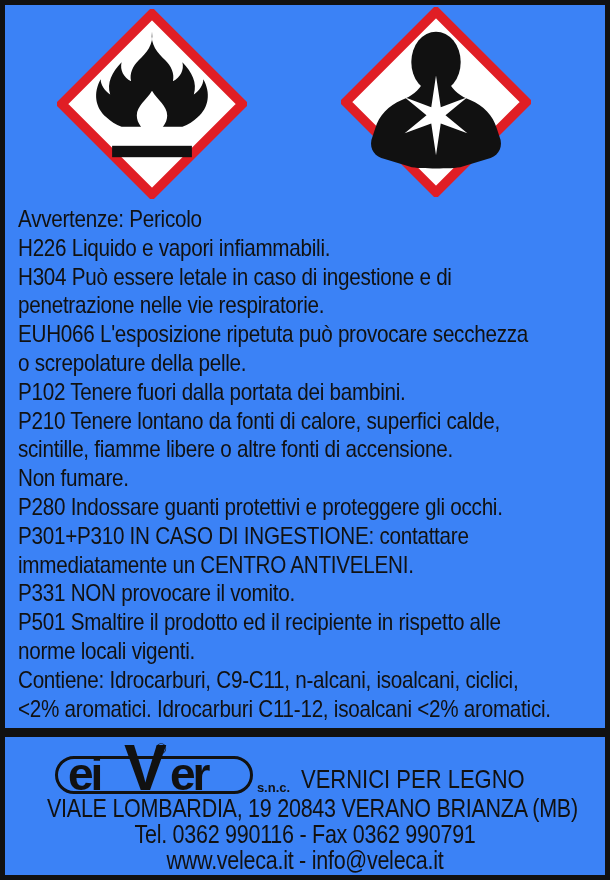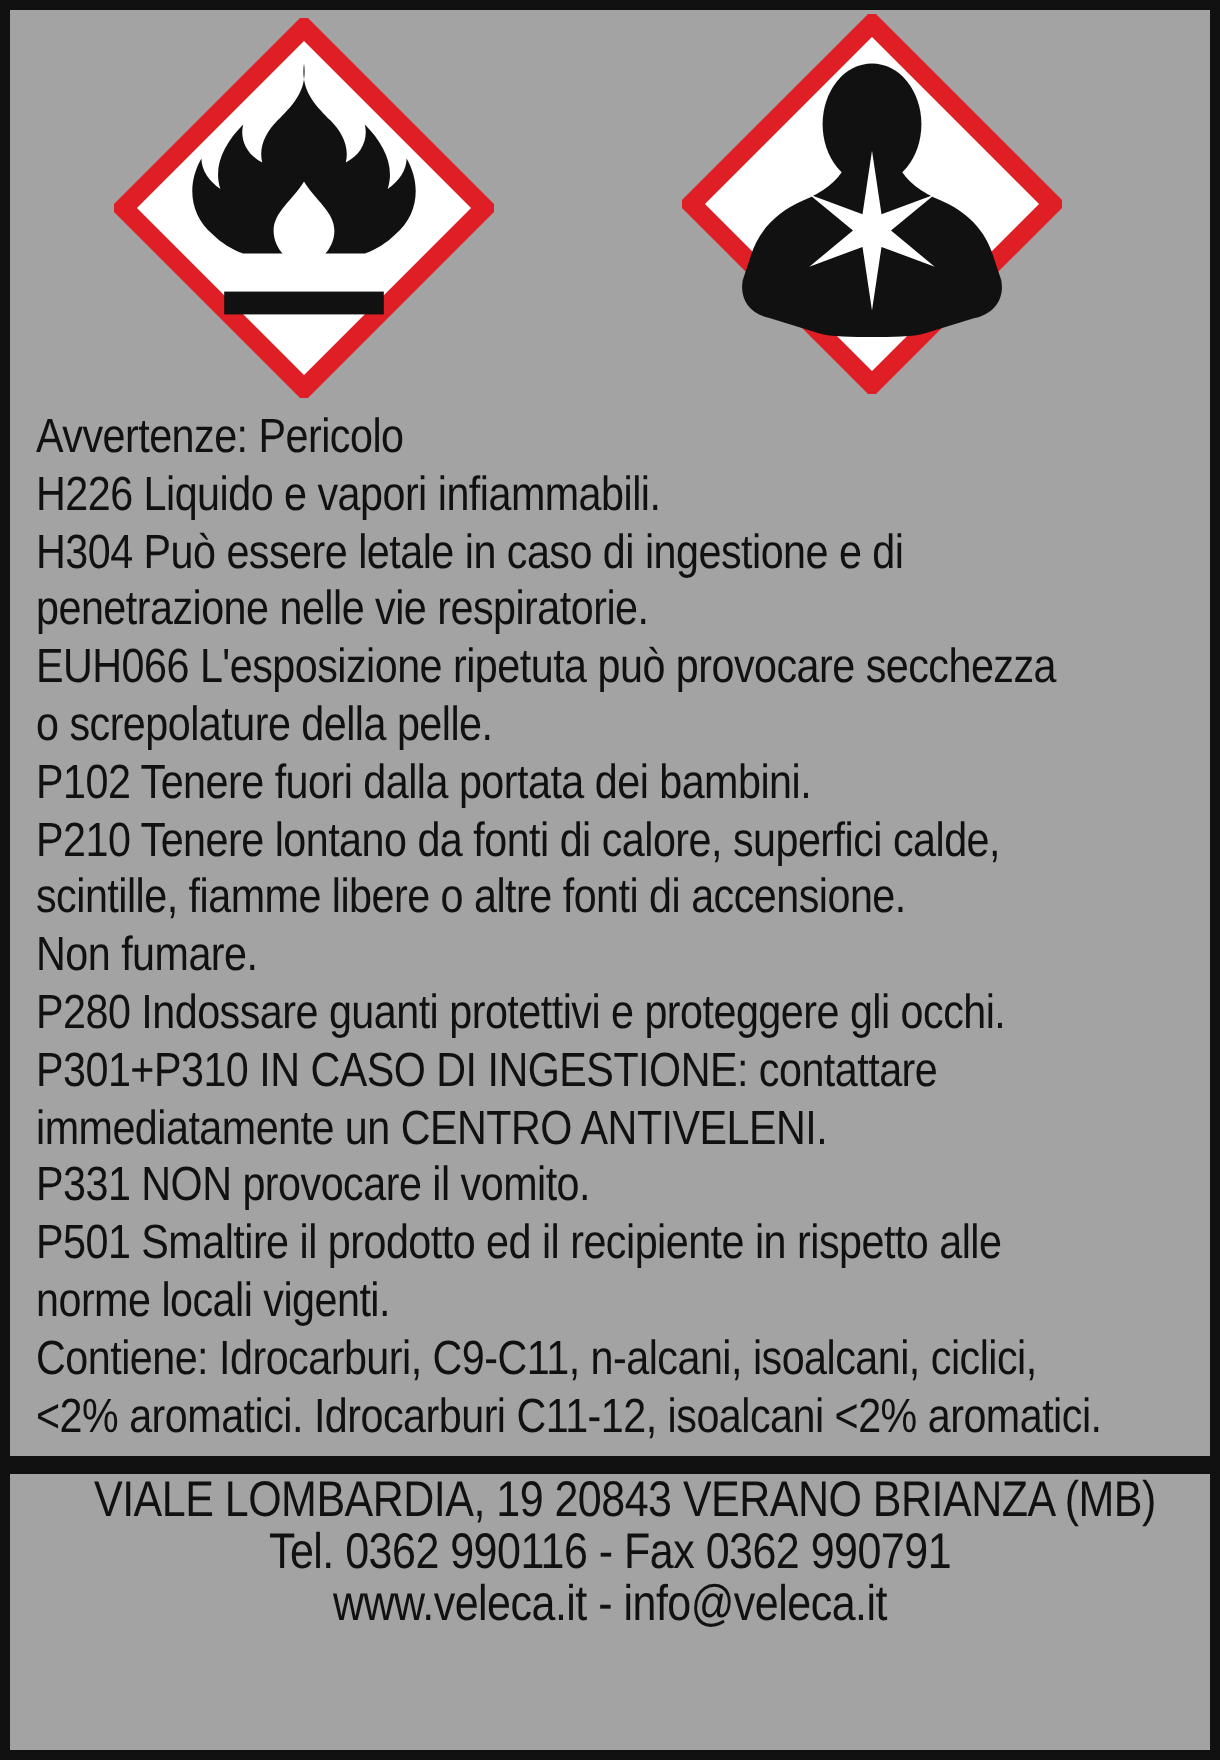--- a/index.html
+++ b/index.html
@@ -1,20 +1,20 @@
 <!DOCTYPE html>
 <html style="--ink: #111111; --red: #e01e25;"><head>
 <meta charset="utf-8">
 <style>
   html,body{margin:0;padding:0;background:#ffffff;}
   .label{
     position:relative;
     width:610px;height:880px;
     box-sizing:border-box;
-    background:#a3a3a3;
+    background:#3b82f6;
     border:5px solid var(--ink,#111);
     font-family:"Liberation Sans",sans-serif;
     color:var(--ink,#111);
     overflow:hidden;
   }
   .picto{position:absolute;}
   .picto.flame{left:52px;top:4px;width:190px;height:190px;}
   .picto.health{left:336px;top:2px;width:190px;height:190px;}
 
   .hazard{position:absolute;left:13px;top:200px;width:587px;}
@@ -93,18 +93,30 @@
       <div class="hline">P331 NON provocare il vomito.</div>
       <div class="hline">P501 Smaltire il prodotto ed il recipiente in rispetto alle</div>
       <div class="hline">norme locali vigenti.</div>
       <div class="hline">Contiene: Idrocarburi, C9-C11, n-alcani, isoalcani, ciclici,</div>
       <div class="hline">&lt;2% aromatici. Idrocarburi C11-12, isoalcani &lt;2% aromatici.</div>
     </div>
 
   <div class="divider"></div>
 
   <div class="footer">
+    <div class="brandrow">
+      <div class="logo">
+        <div class="pill">
+          <span class="brand-ei">ei</span>
+          <span class="brand-v">V</span>
+          <span class="brand-er">er</span>
+          <span class="brand-reg">®</span>
+        </div>
+        <span class="snc">s.n.c.</span>
+      </div>
+      <div class="tagline">VERNICI PER LEGNO</div>
+    </div>
     <div class="fline">VIALE LOMBARDIA, 19 20843 VERANO BRIANZA (MB)</div>
     <div class="fline">Tel. 0362 990116 - Fax 0362 990791</div>
     <div class="fline">www.veleca.it - info@veleca.it</div>
   </div>
 
 </div>
 
 </body></html>

